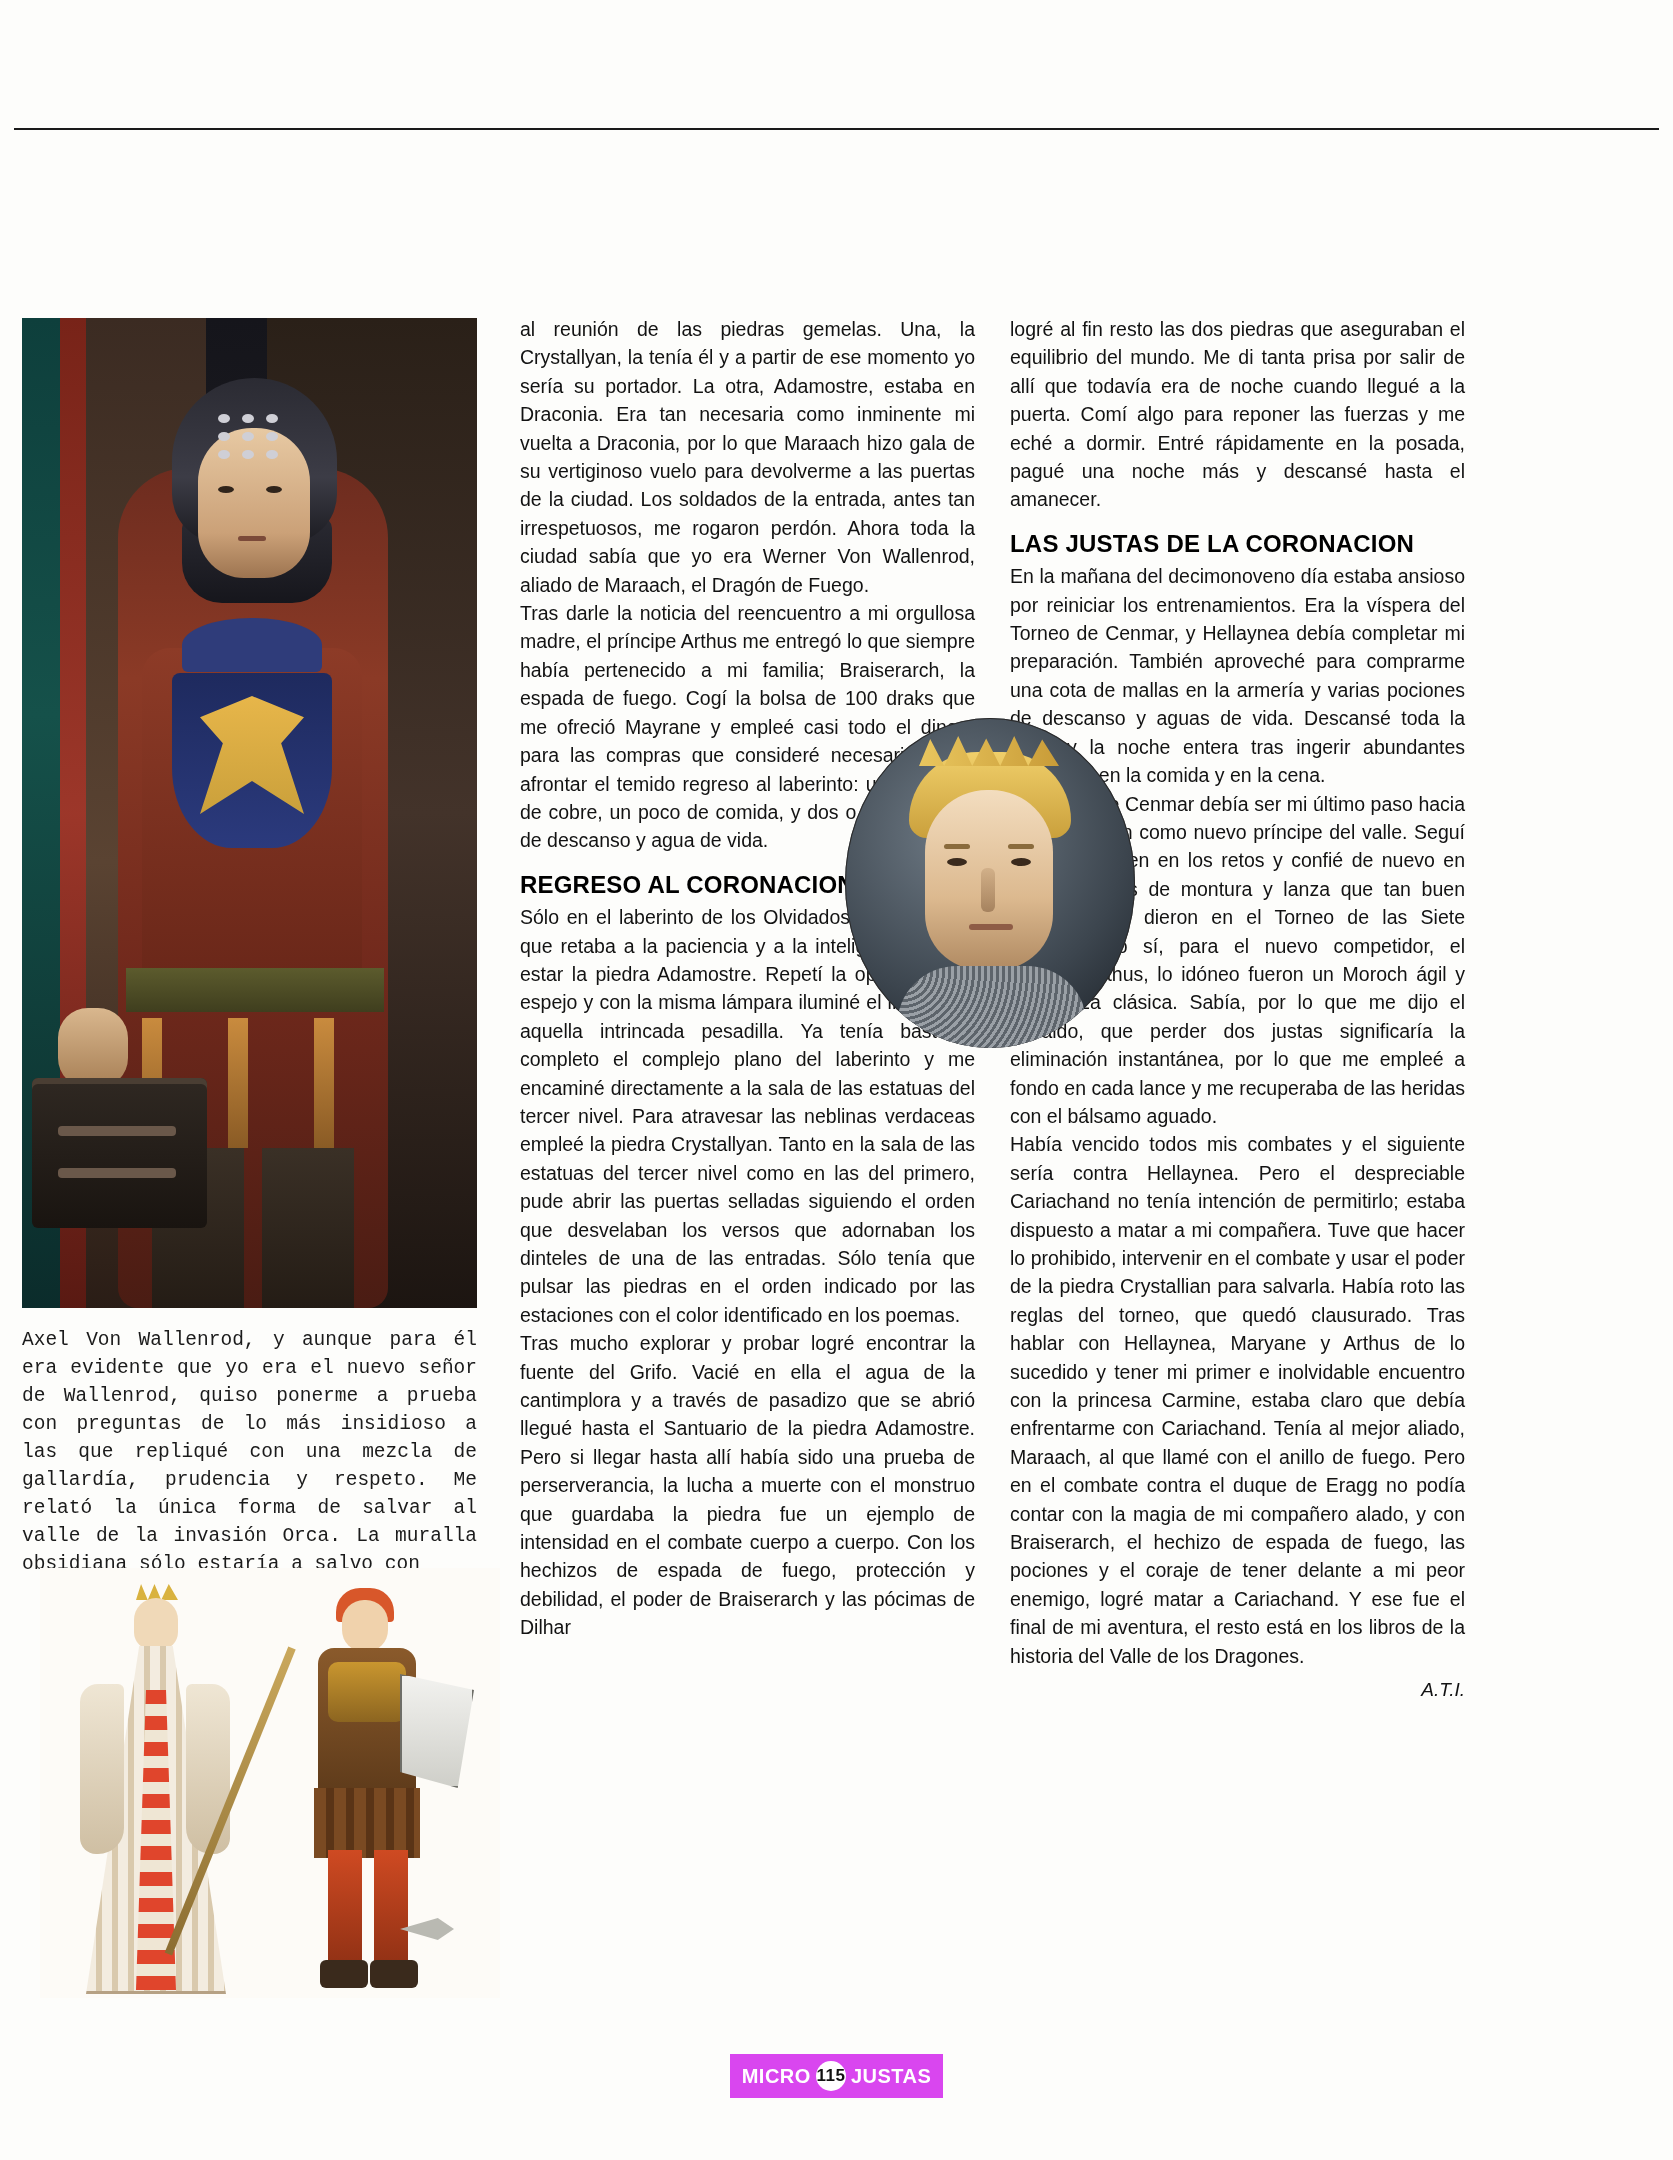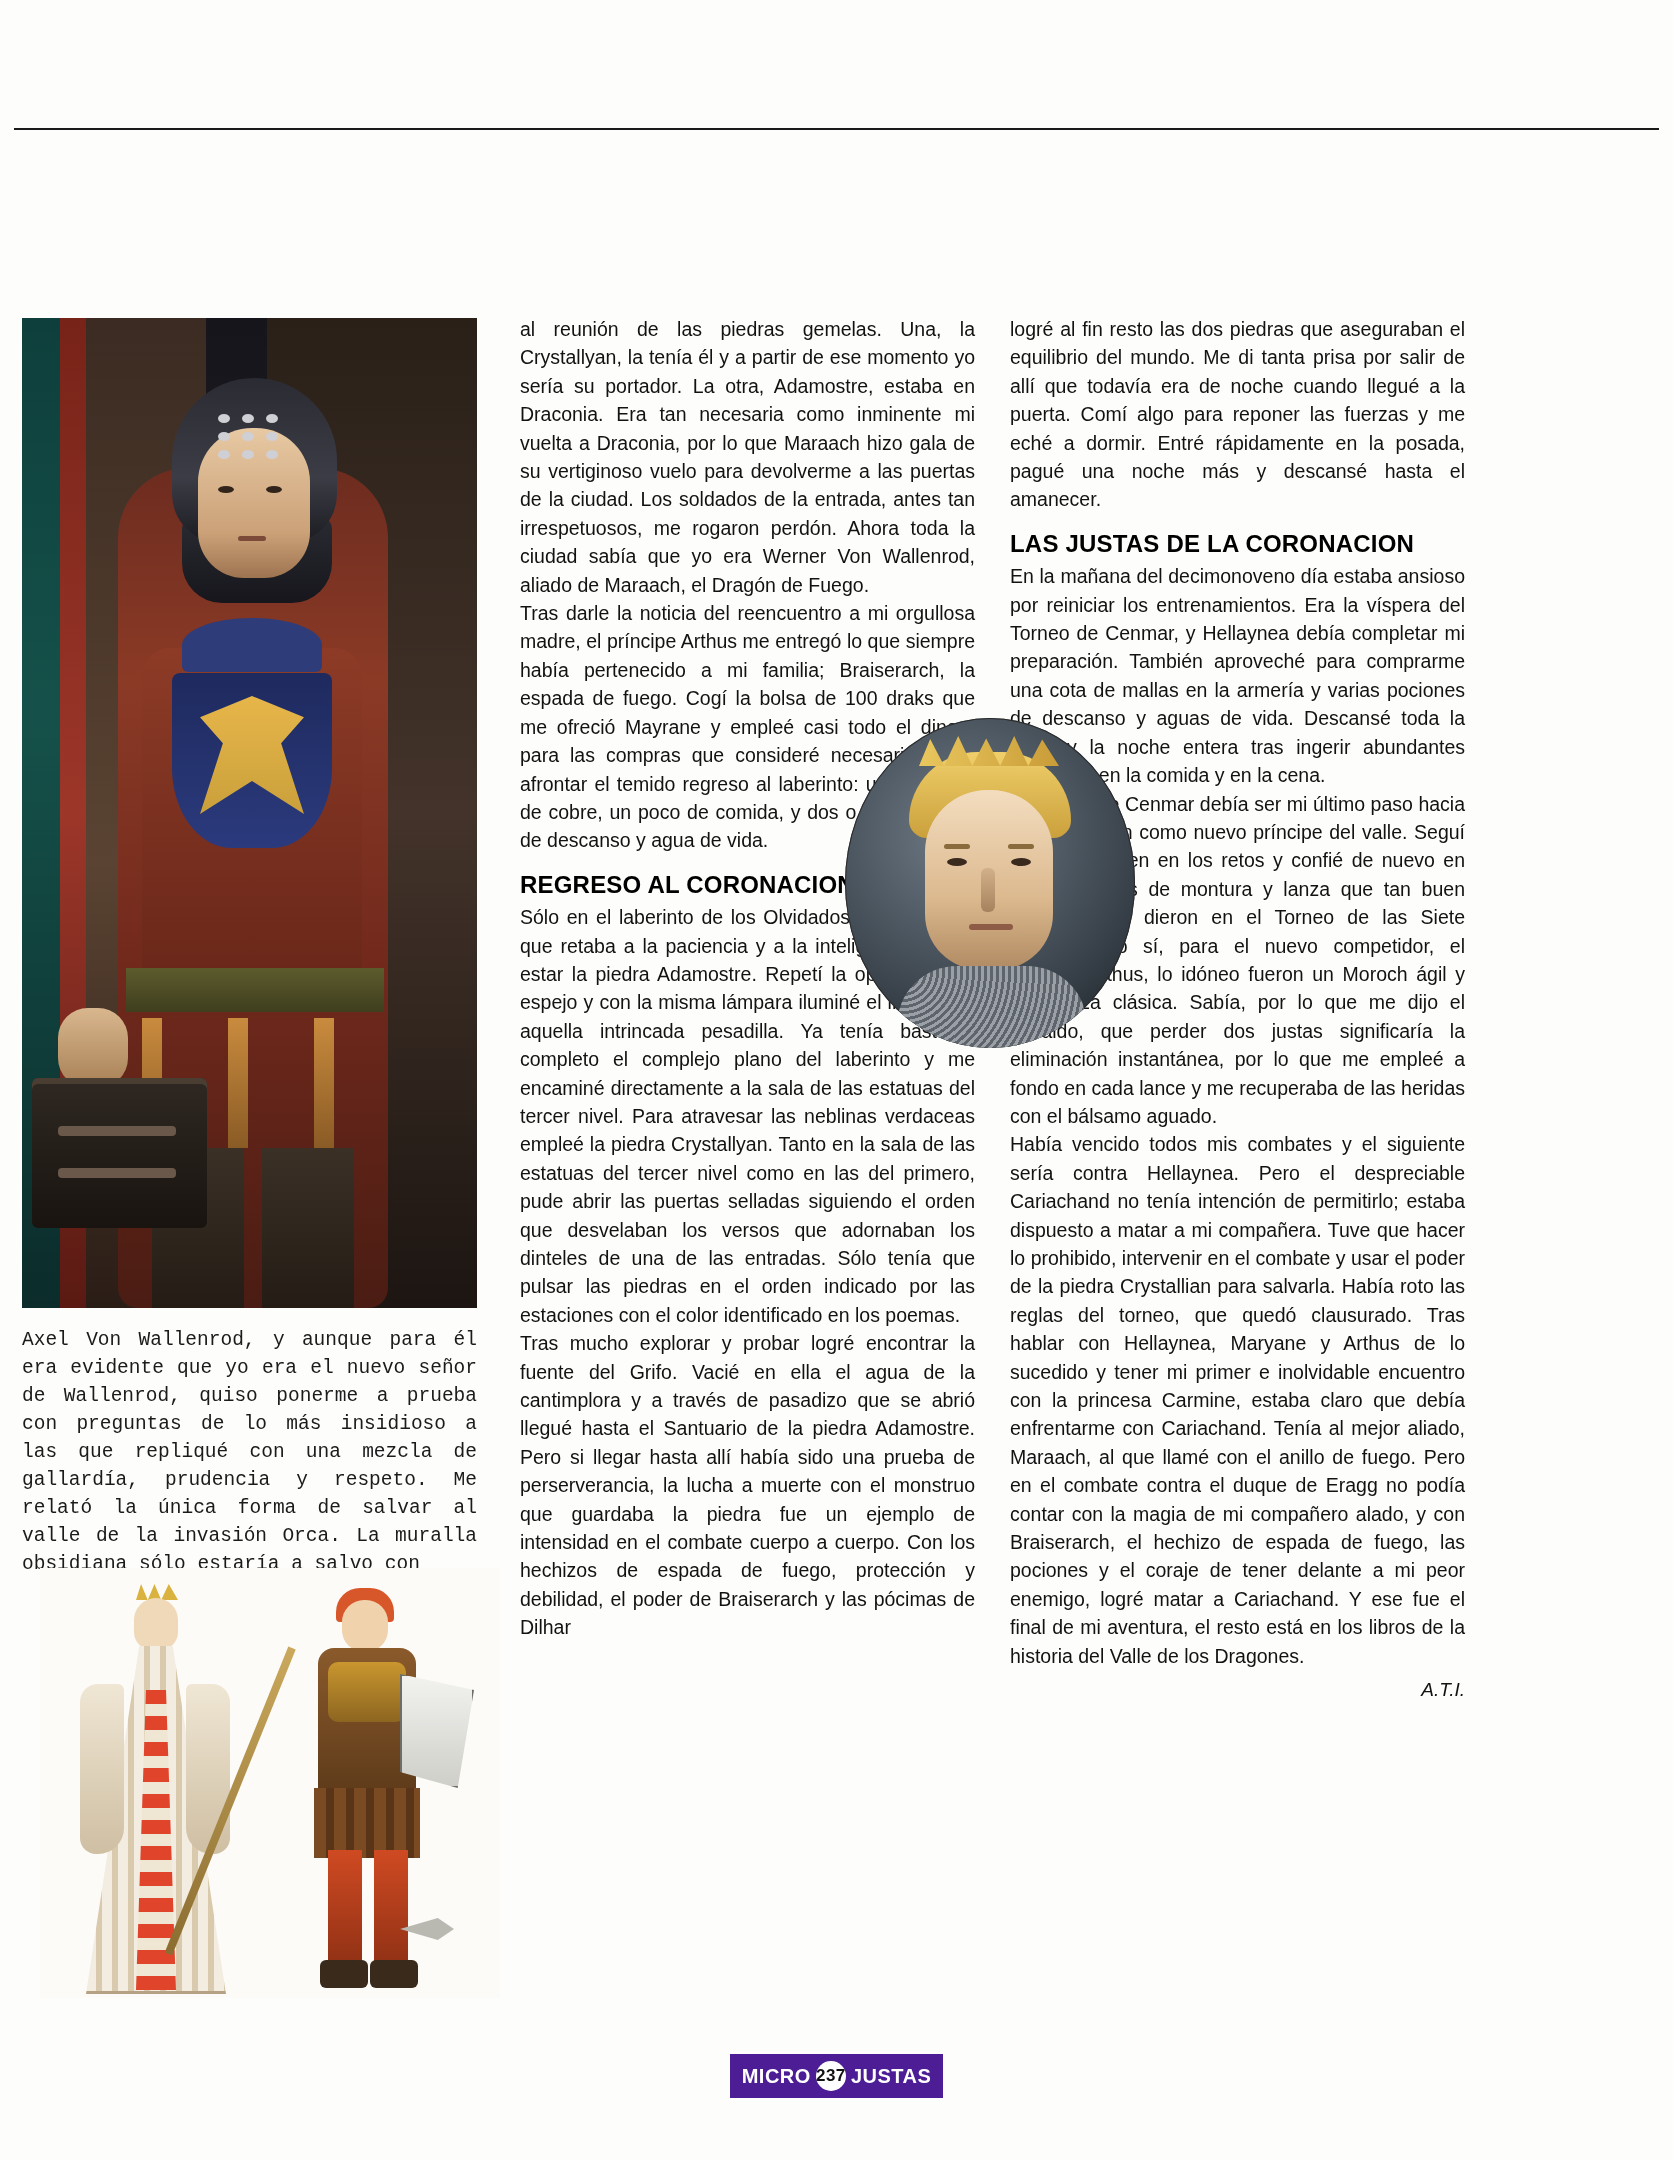--- a/index.html
+++ b/index.html
@@ -264,21 +264,21 @@
      border-radius:60px 60px 0 0;}
 
   
   .footer {
     position: absolute;
     left: 0; right: 0; bottom: 62px;
     display: flex; justify-content: center; align-items: center;
   }
   .logo {
     display: inline-flex; align-items: center; gap: 0;
-    background: #4c1d95; color: #fff; padding: 7px 12px;
+    background: #d946ef; color: #fff; padding: 7px 12px;
     font-weight: bold; font-size: 20px; letter-spacing: .5px;
   }
   .logo .pagenum {
     background: #fff; color: #111; border-radius: 50%;
     width: 30px; height: 30px; display: inline-flex;
     align-items: center; justify-content: center;
     font-size: 17px; margin: 0 5px;
   }
 </style>
 </head>
@@ -387,18 +387,18 @@
       <div class="p-eyeR"></div>
       <div class="p-nose"></div>
       <div class="p-mouth"></div>
       <div class="p-mail"></div>
     </div>
   </div>
 
   <div class="footer">
     <div class="logo">
       <span>MICRO</span>
-      <span class="pagenum">237</span>
+      <span class="pagenum">115</span>
       <span>JUSTAS</span>
     </div>
   </div>
 
 </div>
 
 </body></html>

